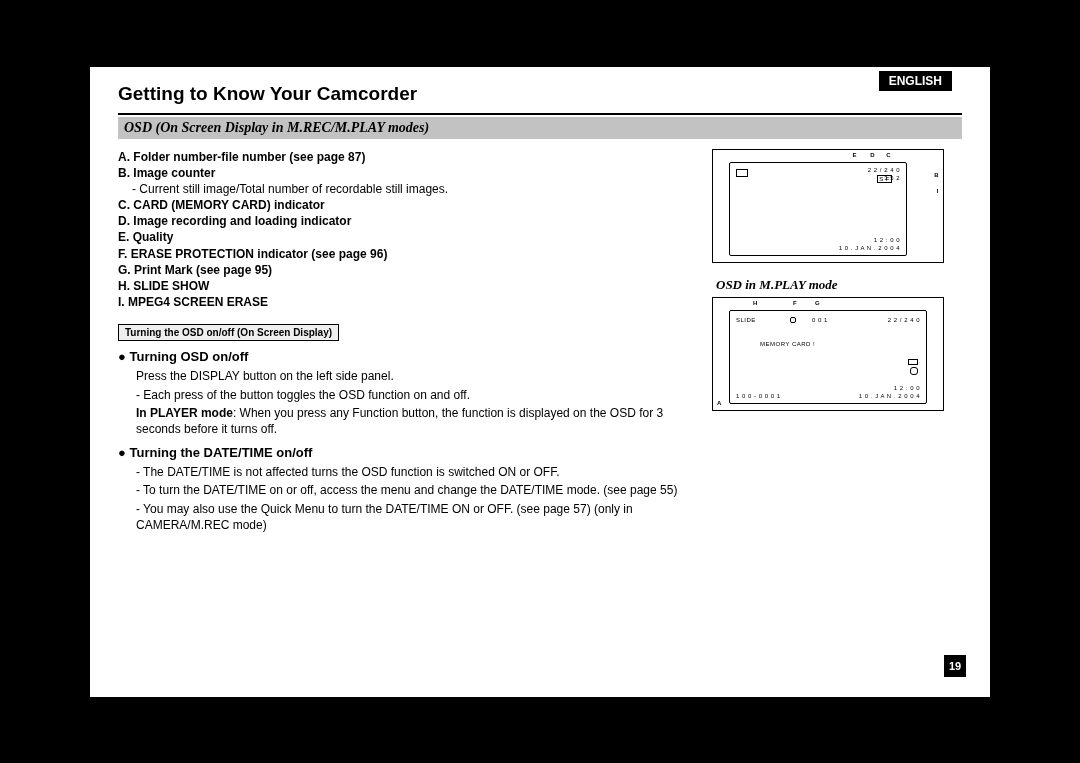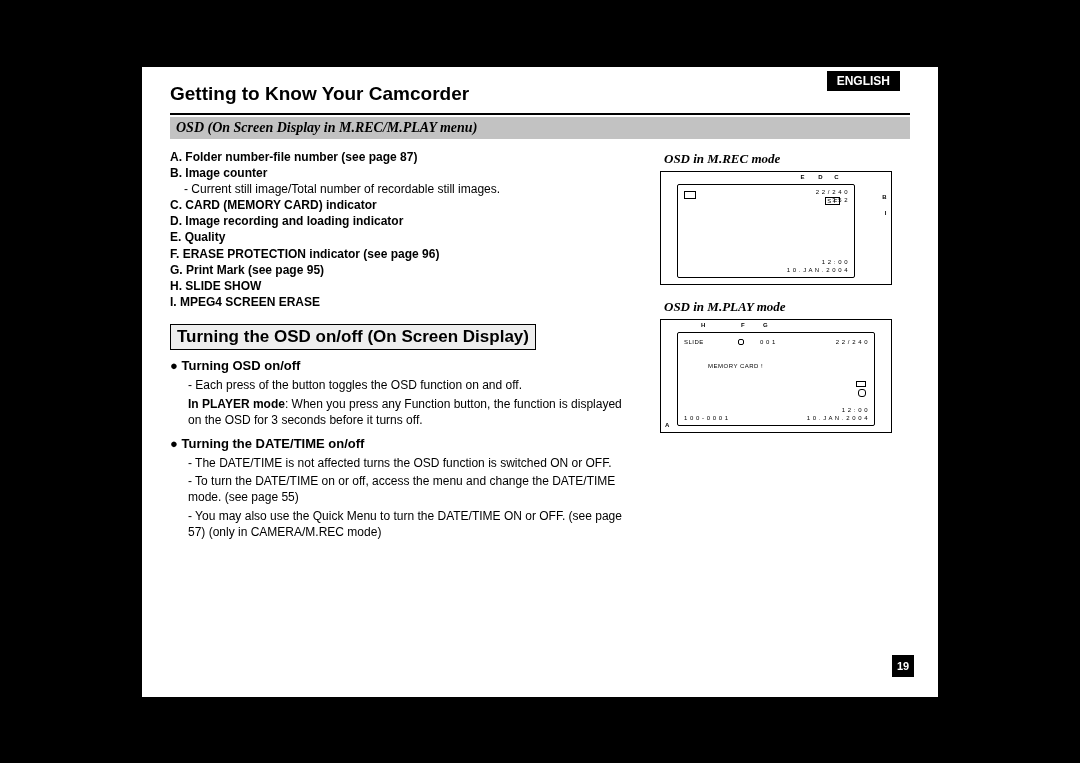--- a/index.html
+++ b/index.html
@@ -7,21 +7,21 @@
     background: #000;
     font-family: Arial, Helvetica, sans-serif;
     width: 1080px;
     height: 763px;
     display: flex;
     justify-content: center;
     align-items: center;
   }
   .page {
     background: #fff;
-    width: 796px;
+    width: 900px;
     height: 630px;
     position: relative;
     box-sizing: border-box;
     padding: 16px 28px 20px 28px;
     font-size: 12px;
     color: #000;
   }
   .lang-tab {
     position: absolute;
     right: 38px;
@@ -57,21 +57,21 @@
 
   .bold-list { margin: 0 0 10px 0; padding: 0; }
   .bold-list li { list-style: none; font-weight: bold; font-size: 12px; line-height: 1.35; }
   .bold-list li .note { font-weight: normal; display: block; margin-left: 14px; }
 
   .inline-label {
     display: inline-block;
     border: 1px solid #000;
     background: #eee;
     font-weight: bold;
-    font-size: 17px;
+    font-size: 10px;
     padding: 2px 6px;
     margin-top: 4px;
   }
 
   .sub-head { font-weight: bold; font-size: 13px; margin: 8px 0 4px 0; }
   .body-text { font-size: 12px; line-height: 1.35; margin: 0 0 2px 18px; }
   .body-text strong { font-weight: bold; }
 
   .right-label {
     font-family: Georgia, 'Times New Roman', serif;
@@ -117,21 +117,21 @@
   }
 </style>
 </head>
 <body>
 
 <div class="page">
 
   <div class="lang-tab">ENGLISH</div>
 
   <h1 class="page-title">Getting to Know Your Camcorder</h1>
-  <div class="subtitle-bar">OSD (On Screen Display in M.REC/M.PLAY menu)</div>
+  <div class="subtitle-bar">OSD (On Screen Display in M.REC/M.PLAY modes)</div>
 
   <div class="two-col">
     <div class="left-col">
       <ul class="bold-list">
         <li>A.  Folder number-file number (see page 87)</li>
         <li>
           <span>B.  Image counter</span>
           <span class="note">- Current still image/Total number of recordable still images.</span>
         </li>
         <li>C.  CARD (MEMORY CARD) indicator</li>
@@ -139,34 +139,34 @@
         <li>E.  Quality</li>
         <li>F.  ERASE PROTECTION indicator (see page 96)</li>
         <li>G.  Print Mark (see page 95)</li>
         <li>H.  SLIDE SHOW</li>
         <li>I.    MPEG4 SCREEN ERASE</li>
       </ul>
 
       <span class="inline-label">Turning the OSD on/off (On Screen Display)</span>
 
       <div class="sub-head">● Turning OSD on/off</div>
+      <p class="body-text">Press the DISPLAY button on the left side panel.</p>
       <p class="body-text">- Each press of the button toggles the OSD function on and off.</p>
       <p class="body-text">
         <strong>In PLAYER mode</strong><span>: When you press any Function button, the function is displayed on the OSD for 3 seconds before it turns off.</span>
       </p>
 
       <div class="sub-head">● Turning the DATE/TIME on/off</div>
       <p class="body-text">- The DATE/TIME is not affected turns the OSD function is switched ON or OFF.</p>
       <p class="body-text">- To turn the DATE/TIME on or off, access the menu and change the DATE/TIME mode. (see page 55)</p>
       <p class="body-text">- You may also use the Quick Menu to turn the DATE/TIME ON or OFF. (see page 57) (only in CAMERA/M.REC mode)</p>
     </div>
 
     <div class="right-col">
 
-      <div class="right-label">OSD in M.REC mode</div>
       <div class="osd-frame osd1">
         <div class="osd-inner">
           <div class="tiny" style="left:6px; top:6px; width:10px; height:6px; border:1px solid #000;"></div>
           <div class="tiny" style="right:6px; top:4px;">2 2 / 2 4 0</div>
           <div class="tiny" style="right:14px; top:12px; border:0.5px solid #000; padding:0 1px;">S F</div>
           <div class="tiny" style="right:6px; top:12px;">3 5 2</div>
           <div class="tiny" style="right:6px; bottom:12px;">1 2 : 0 0</div>
           <div class="tiny" style="right:6px; bottom:4px;">1 0 . J A N . 2 0 0 4</div>
         </div>
         <div class="tiny b" style="top:2px; right:86px;">E</div>

